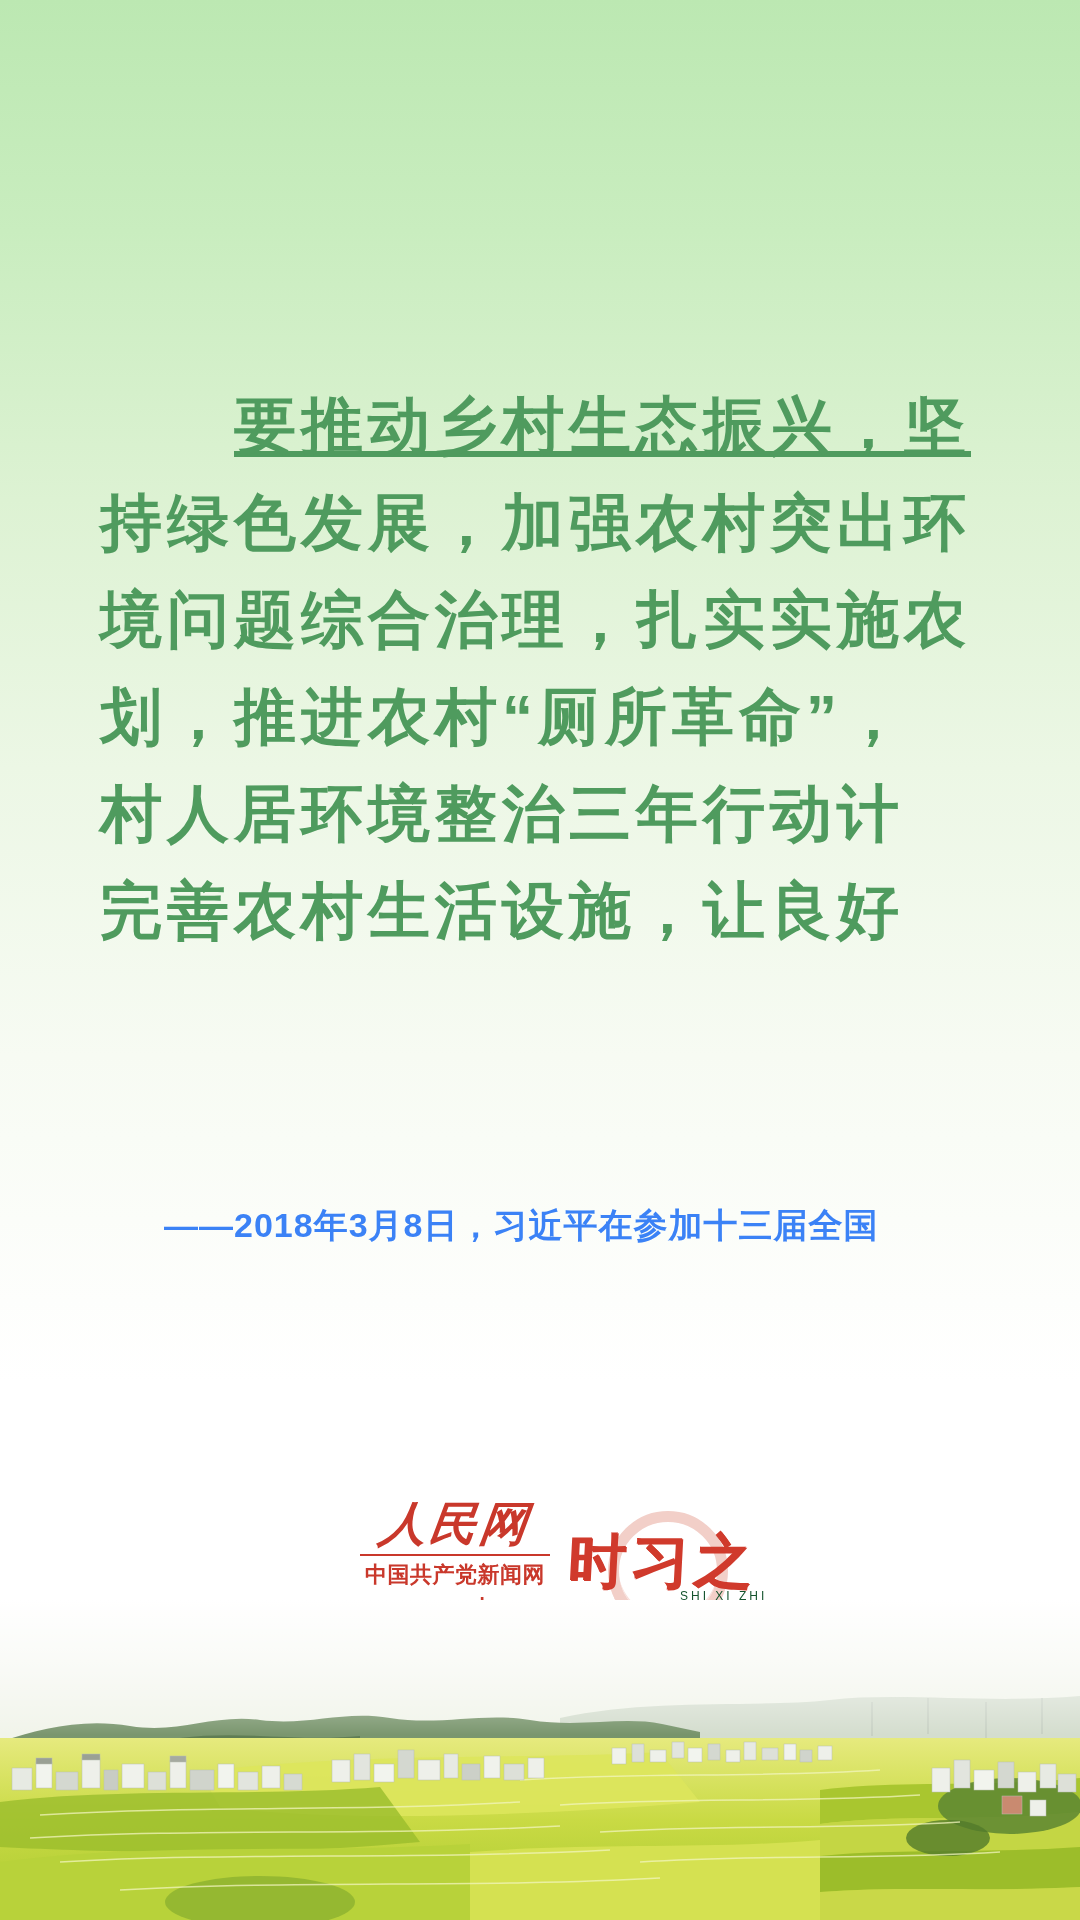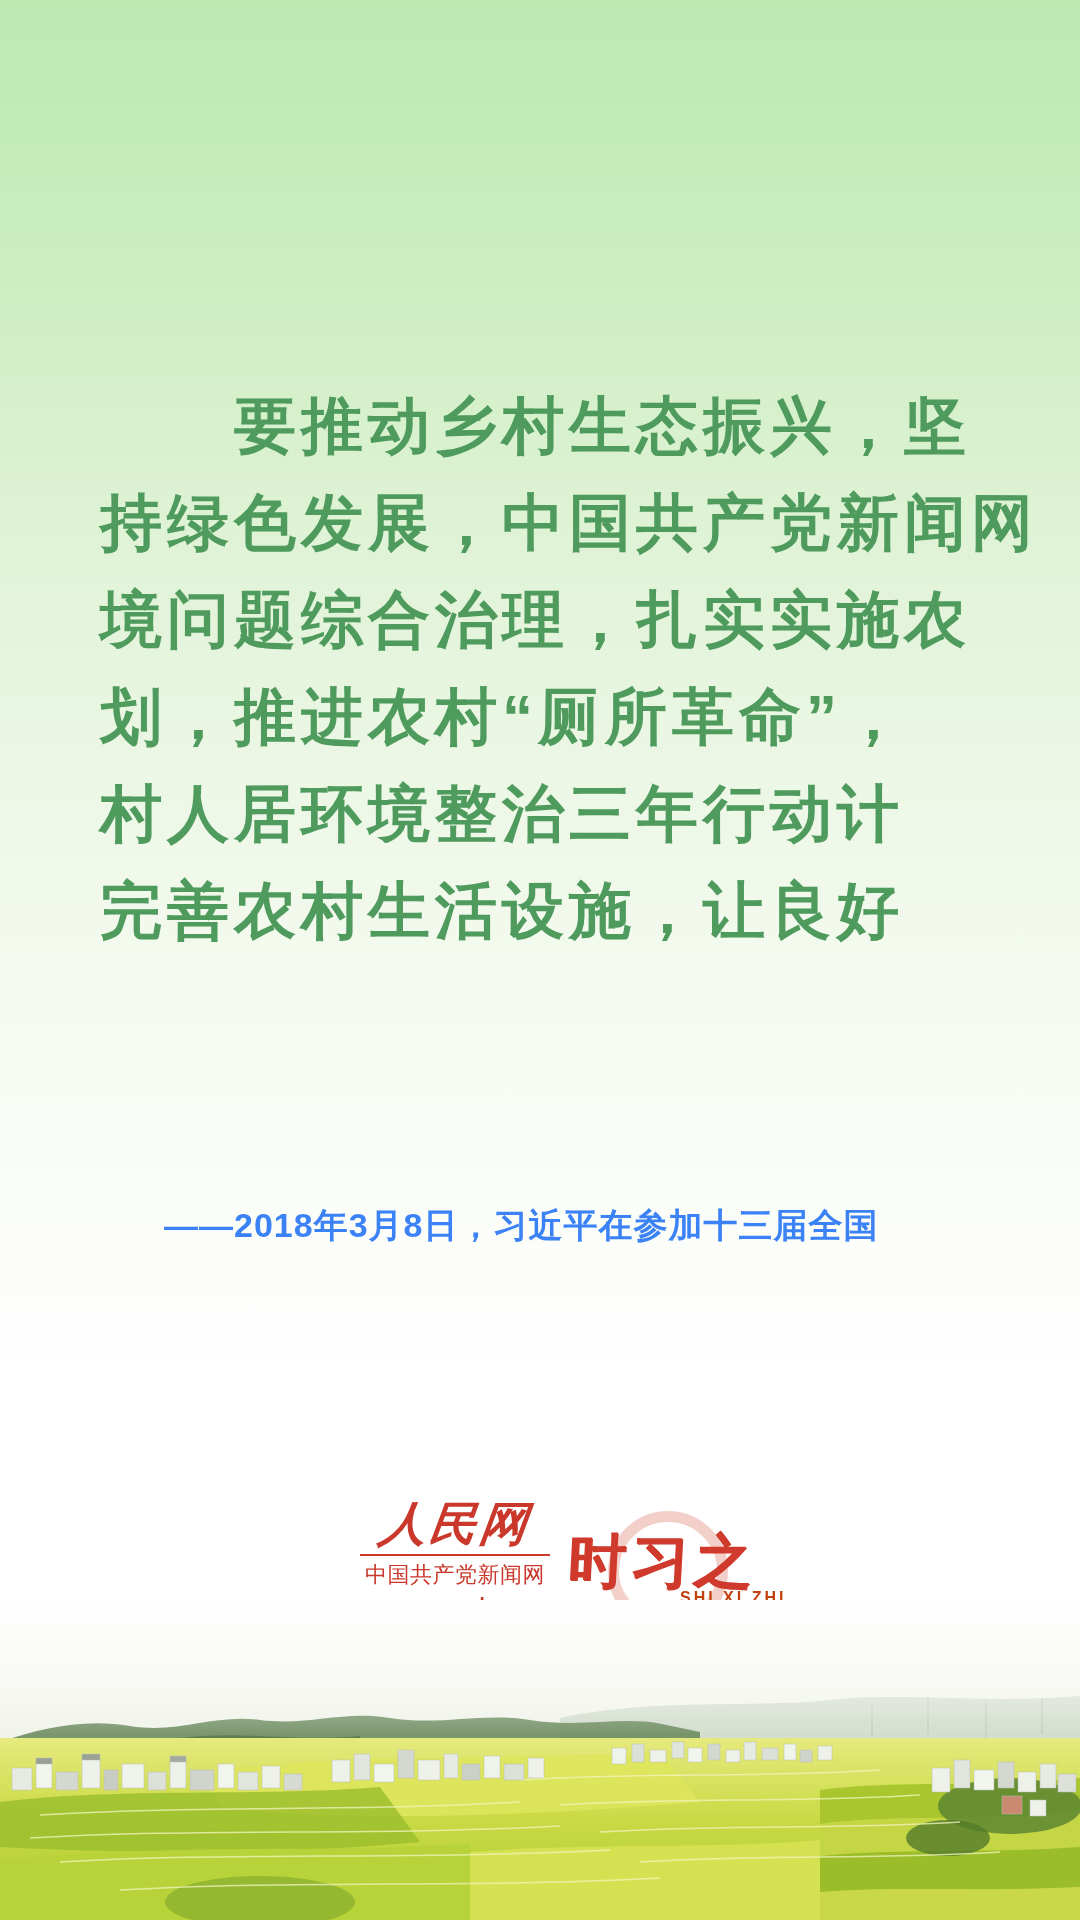--- a/index.html
+++ b/index.html
@@ -20,21 +20,21 @@
     position:absolute;
     left:100px; top:377px;
     width:890px;
     color:#4f9b5e;
     font-weight:700;
     font-size:62px;
     line-height:97px;
     letter-spacing:5px;
   }
   .quote-line { white-space:nowrap; }
-  .quote-line.indent { padding-left:134px; }
+  .quote-line.indent { padding-left:134px;text-decoration:underline; }
 
   
   .attribution {
     position:absolute;
     left:100px; top:1200px;
     width:890px;
     color:#3b82f6;
     font-weight:700;
     font-size:34px;
     line-height:50px;
@@ -59,21 +59,21 @@
     display:block;
     font-family:"Liberation Serif", serif;
     font-style:italic;
     font-weight:700;
     font-size:47px;
     line-height:54px;
     letter-spacing:3px;
     transform:skewX(-7deg);
   }
   .pd-divider { border:none; border-top:2px solid #c9382b; margin:3px 0 4px; }
-  .pd-site { font-size:22px; font-weight:400; letter-spacing:0.5px; white-space:nowrap; }
+  .pd-site { font-size:22px; font-weight:700; letter-spacing:0.5px; white-space:nowrap; }
   .pd-url  { font-size:19px; font-weight:700; letter-spacing:3px; margin-top:3px; white-space:nowrap; }
 
   .sxz-logo { position:relative; width:210px; height:150px; }
   .sxz-ring {
     position:absolute;
     left:42px; top:14px;
     width:98px; height:98px;
     border:11px solid #f1cbc4;
     border-radius:50%;
     box-shadow:0 5px 0 -2px #e7b4ab, inset 0 -4px 0 -1px #f7ddd8;
@@ -86,43 +86,43 @@
     font-weight:900;
     color:#d03a2c;
     letter-spacing:5px;
     transform:skewX(-3deg);
     white-space:nowrap;
     text-shadow:1px 1px 0 #d03a2c;
   }
   .sxz-pinyin {
     position:absolute;
     left:114px; top:92px;
-    font-size:16px;
-    font-weight:700;
-    color:#c2410c;
+    font-size:12px;
+    font-weight:400;
+    color:#14532d;
     letter-spacing:3px;
     white-space:nowrap;
   }
 
   
   .photo {
     position:absolute;
     left:0; bottom:0;
     width:1080px; height:320px;
   }
   .photo svg { display:block; }
 </style>
 </head>
 <body>
 
 <div>
 
   <section class="quote">
     <div class="quote-line indent">要推动乡村生态振兴，坚</div>
-    <div class="quote-line">持绿色发展，中国共产党新闻网</div>
+    <div class="quote-line">持绿色发展，加强农村突出环</div>
     <div class="quote-line">境问题综合治理，扎实实施农</div>
     <div class="quote-line">划，推进农村“厕所革命”，</div>
     <div class="quote-line">村人居环境整治三年行动计</div>
     <div class="quote-line">完善农村生活设施，让良好</div>
   </section>
 
   <section class="attribution">
     <div class="attr-line-1">——2018年3月8日，习近平在参加十三届全国</div>
   </section>
 

